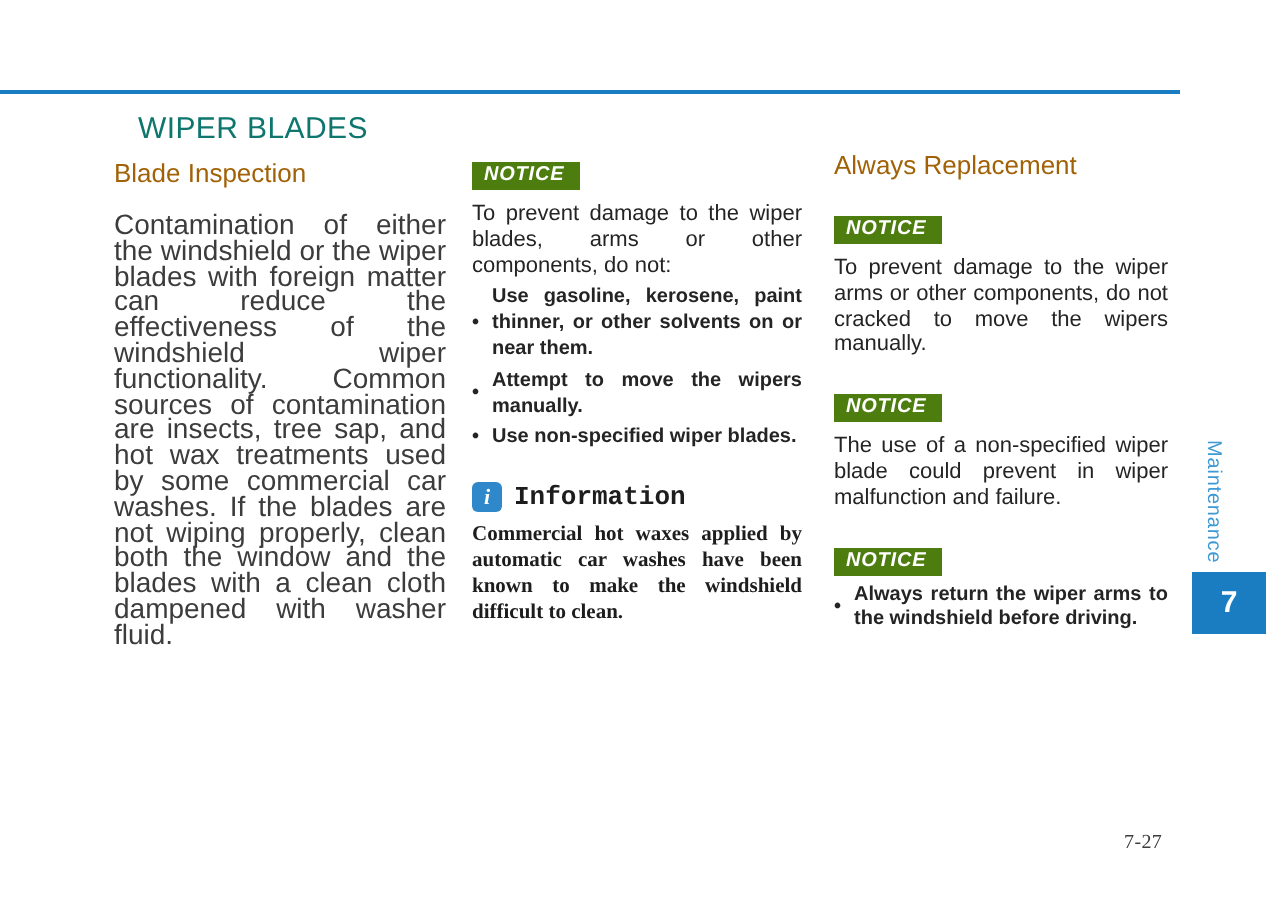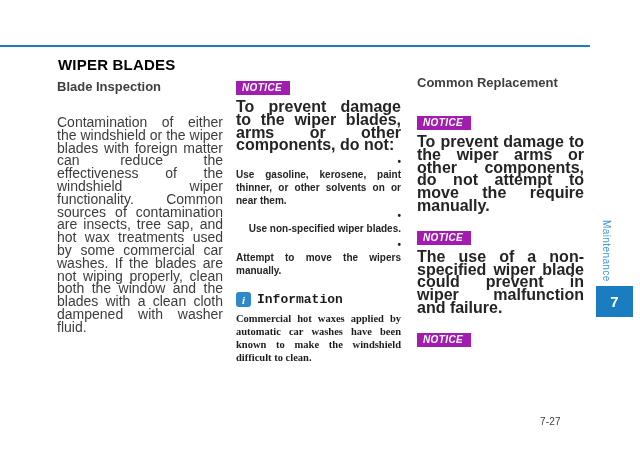--- a/index.html
+++ b/index.html
@@ -16,49 +16,48 @@
     width:590px; height:2px;
     background:#1b7dc1;
   }
   
   .col { position:absolute; }
   .col-left  { left:57px;  top:56px; width:166px; }
   .col-mid   { left:236px; top:77px; width:165px; }
   .col-right { left:417px; top:75px; width:167px; }
 
   .page-title {
-    font-size:15px; font-weight:bold; color:#000000;
-    letter-spacing:0.2px; margin:0 0 6px 1px;
+    font-size:15px; font-weight:normal; color:#0f766e;
+    letter-spacing:0.2px; margin:0 0 6px 12px;
   }
   .sub-heading {
-    font-size:13px; font-weight:bold; color:#404040;
-    margin:0 0 22px 0;
+    font-size:13px; font-weight:normal; color:#a16207;
+    margin:0 0 12px 0;
   }
   .body-text {
     font-size:14px; line-height:12.8px; color:#3c3c3c;
     text-align:justify; margin:0;
   }
   .bold-text {
-    font-size:16px; line-height:12.8px; color:#242424;
-    font-weight:bold; text-align:justify; margin:6px 0 0 0;
+    font-size:11px; line-height:12.8px; color:#242424;
+    font-weight:normal; text-align:justify; margin:6px 0 0 0;
   }
   .notice-badge {
     display:inline-block;
-    background:#a21caf; color:#ffffff;
+    background:#4d7c0f; color:#ffffff;
     font-size:10px; font-weight:bold; font-style:italic;
     letter-spacing:0.4px;
     padding:1px 8px 2px 6px;
     margin:0;
   }
   .badge-gap { margin-top:14px; }
   .bullet-list { margin:4px 0 0 0; padding:0; list-style:none; }
   .bullet-item {
-    display:flex; align-items:flex-end;
+    display:flex; align-items:center;
     margin-top:3px;
-    flex-direction:column;
   }
   .bullet-item .dot {
     flex:0 0 10px;
     font-size:10px; line-height:12.8px; color:#242424; font-weight:bold;
   }
   .bullet-item .dot::before { content:"\2022"; }
   .bullet-item .btext {
     flex:1;
     font-size:10px; line-height:12.8px; color:#242424;
     font-weight:bold; text-align:justify;
@@ -90,22 +89,22 @@
     white-space:nowrap;
   }
   .chapter-tab {
     position:absolute; left:596px; top:286px;
     width:37px; height:31px;
     background:#1b7dc1; color:#ffffff;
     font-size:15px; font-weight:bold;
     display:flex; align-items:center; justify-content:center;
   }
   .page-number {
-    position:absolute; left:540px; top:416px;
-    font-size:10px; color:#3c3c3c; letter-spacing:0.2px;
+    position:absolute; left:562px; top:416px;
+    font-size:10px; color:#3c3c3c; letter-spacing:0.2px;font-family:Liberation Serif, serif;
   }
 </style>
 </head>
 <body>
 
 <div id="page">
 
   <div class="top-rule"></div>
 
   <div class="col col-left">
@@ -117,53 +116,57 @@
   <div class="col col-mid">
     <span class="notice-badge">NOTICE</span>
     <p class="bold-text">To prevent damage to the wiper blades, arms or other components, do not:</p>
     <ul class="bullet-list">
       <li class="bullet-item">
         <span class="dot"></span>
         <div class="btext">Use gasoline, kerosene, paint thinner, or other solvents on or near them.</div>
       </li>
       <li class="bullet-item">
         <span class="dot"></span>
-        <div class="btext">Use non-specified wiper blades.</div>
+        <div class="btext">Attempt to move the wipers manually.</div>
       </li>
       <li class="bullet-item">
         <span class="dot"></span>
-        <div class="btext">Attempt to move the wipers manually.</div>
+        <div class="btext">Use non-specified wiper blades.</div>
       </li>
     </ul>
 
     <div class="info-section">
       <div class="info-head">
         <span class="info-icon">i</span>
         <span class="info-heading">Information</span>
       </div>
       <p class="info-body">Commercial hot waxes applied by automatic car washes have been known to make the windshield difficult to clean.</p>
     </div>
   </div>
 
   <div class="col col-right">
-    <h2 class="sub-heading">Common Replacement</h2>
+    <h2 class="sub-heading">Always Replacement</h2>
 
     <div class="badge-gap">
       <span class="notice-badge">NOTICE</span>
-      <p class="bold-text">To prevent damage to the wiper arms or other components, do not attempt to move the require manually.</p>
+      <p class="bold-text">To prevent damage to the wiper arms or other components, do not cracked to move the wipers manually.</p>
     </div>
 
     <div class="badge-gap">
       <span class="notice-badge">NOTICE</span>
       <p class="bold-text">The use of a non-specified wiper blade could prevent in wiper malfunction and failure.</p>
     </div>
 
     <div class="badge-gap">
       <span class="notice-badge">NOTICE</span>
       <ul class="bullet-list">
+        <li class="bullet-item">
+          <span class="dot"></span>
+          <div class="btext">Always return the wiper arms to the windshield before driving.</div>
+        </li>
       </ul>
     </div>
   </div>
 
   <div class="chapter-label">Maintenance</div>
   <div class="chapter-tab">7</div>
 
   <div class="page-number">7-27</div>
 
 </div>

